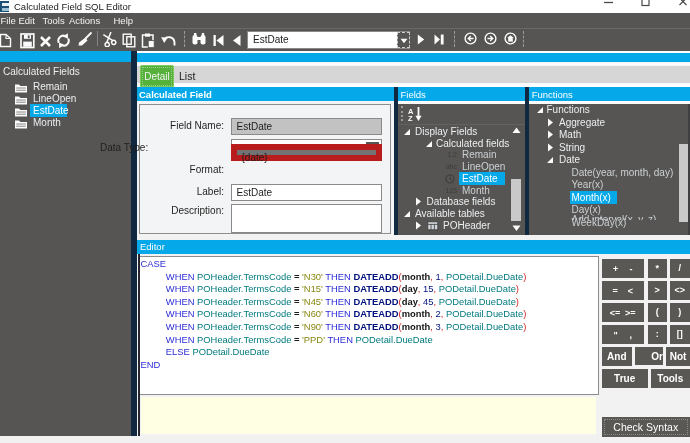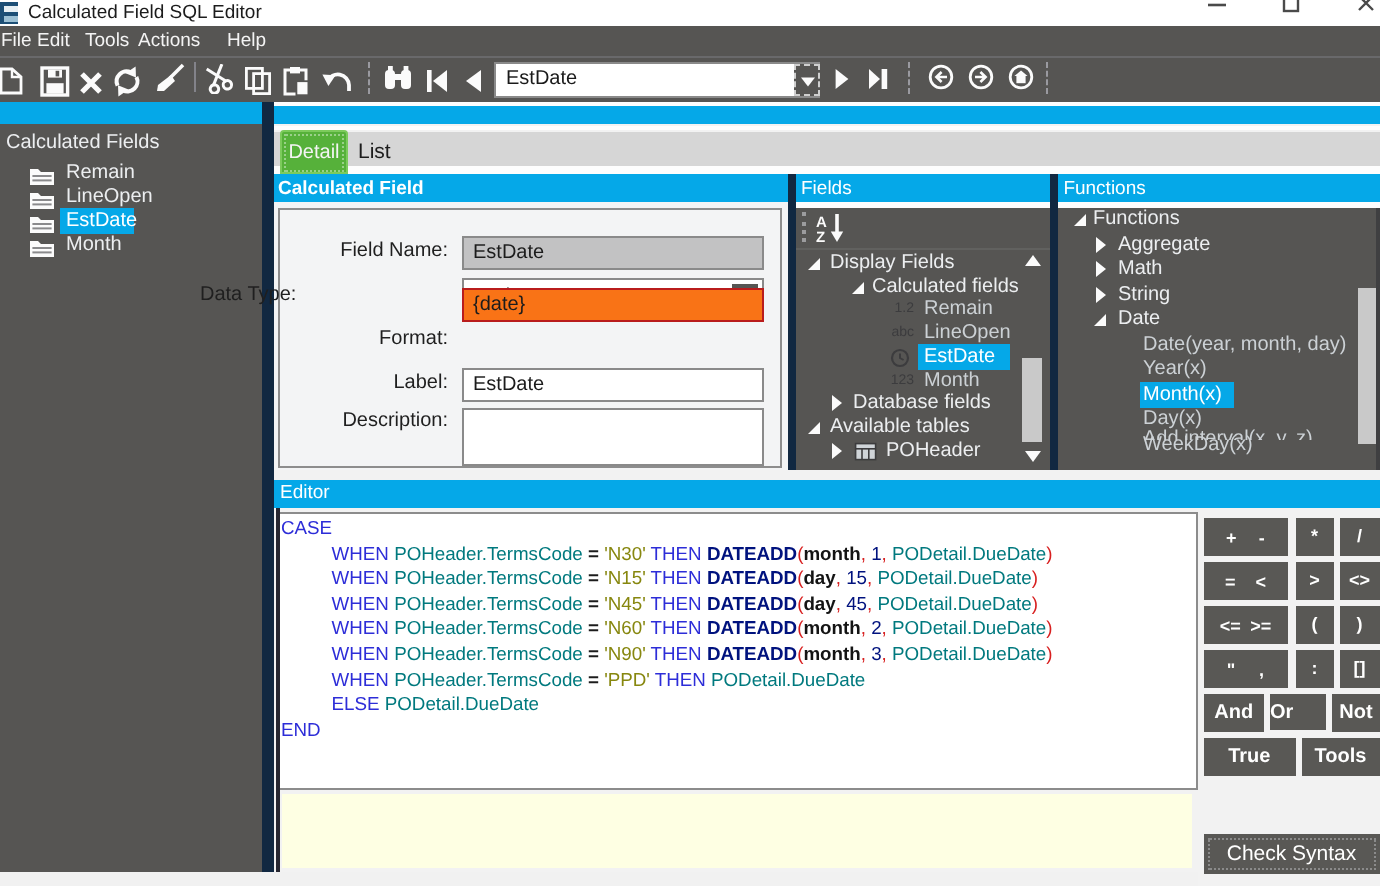--- a/index.html
+++ b/index.html
@@ -163,21 +163,21 @@
 <div class="a" style="left:230.5px;width:151.5px;border:1px solid #8a8a8a;font-size:10px;color:#1c1c1c;top:117.7px;height:17px;line-height:16px;background:#c2c2c3;padding-left:5px">EstDate</div>
 <div class="a" style="left:230.5px;width:151.5px;border:1px solid #8a8a8a;font-size:10px;color:#1c1c1c;top:139.4px;height:17.8px;line-height:17px;background:#fff;padding-left:18px">date</div>
 <svg class="a" style="left:235.5px;top:143.5px" width="10" height="10" viewBox="0 0 10 10">
     <circle cx="5" cy="5" r="4.2" fill="none" stroke="#3a3a3c" stroke-width="1.1"></circle>
     <path d="M5 2.8 V5 L7 6.2" fill="none" stroke="#3a3a3c" stroke-width="1"></path>
   </svg>
 <div class="a" style="left:365px;top:141.4px;width:14.6px;height:13.8px;background:#565553;border:1px solid #fff"></div>
 <svg class="a" style="left:369.5px;top:147px" width="7" height="5" viewBox="0 0 7 5">
     <path d="M0.4 0.6 L6.6 0.6 L3.5 4.4 Z" fill="#fbfbfb"></path>
   </svg>
-<div class="a" style="left:230.5px;width:151.5px;border:1px solid #b91c1c;font-size:10px;color:#1c1c1c;top:144px;height:17px;line-height:16px;background:#f97316;padding-left:5px">{date}</div>
+<div class="a" style="left:230.5px;width:151.5px;border:6px solid #b91c1c;font-size:10px;color:#1c1c1c;top:144px;height:17px;line-height:16px;background:#737373;padding-left:5px">{date}</div>
 <div class="a" style="left:230.5px;width:151.5px;border:1px solid #8a8a8a;font-size:10px;color:#1c1c1c;top:183.5px;height:17px;line-height:16px;background:#fff;padding-left:5px">EstDate</div>
 <div class="a" style="left:230.5px;width:151.5px;border:1px solid #8a8a8a;font-size:10px;color:#1c1c1c;top:203.7px;height:29.2px;background:#fff"></div>
 <div class="a" style="left:393.5px;top:87px;width:4.3px;height:148px;background:#112841"></div>
 <div class="a" style="left:397.8px;top:87px;width:126.9px;height:14.3px;background:#05a8e8"></div>
 <div class="a" style="left:400.5px;top:87px;height:14.3px;line-height:15px;font-size:9.5px;color:#fff">Fields</div>
 <div class="a" style="left:397.8px;top:101.3px;width:126.9px;height:2.7px;background:#fdfdfd"></div>
 <div class="a" style="left:397.8px;top:104px;width:126.9px;height:131px;background:#565553;overflow:hidden"></div>
 <div class="a" style="left:397.8px;top:123.5px;width:126.9px;height:1px;background:#61615f"></div>
 <div class="a" style="left:400.5px;top:106px;width:2px;height:15px;border-left:2px dotted #9c9c9e"></div>
 <svg class="a" style="left:407px;top:105.5px" width="16" height="16" viewBox="0 0 16 16">
@@ -297,21 +297,21 @@
   </div>
 <div class="a" style="left:648px;top:303px;width:18.5px;height:19.2px;background:#595855;color:#fff;font-size:9px;font-weight:bold;text-align:center;line-height:19.2px">(</div>
 <div class="a" style="left:669.5px;top:303px;width:20.5px;height:19.2px;background:#595855;color:#fff;font-size:9px;font-weight:bold;text-align:center;line-height:19.2px">)</div>
 <div class="a" style="left:601.5px;top:325px;width:42.5px;height:19.2px;background:#595855;color:#fff;font-size:9px;font-weight:bold;display:flex;align-items:center;justify-content:space-around;padding:0 6px">
     <span>"</span>
     <span>,</span>
   </div>
 <div class="a" style="left:648px;top:325px;width:18.5px;height:19.2px;background:#595855;color:#fff;font-size:9px;font-weight:bold;text-align:center;line-height:19.2px">:</div>
 <div class="a" style="left:669.5px;top:325px;width:20.5px;height:19.2px;background:#595855;color:#fff;font-size:9px;font-weight:bold;text-align:center;line-height:19.2px">[]</div>
 <div class="a" style="left:601.5px;top:347px;width:30.7px;height:19.2px;background:#595855;color:#fff;font-size:10px;font-weight:bold;text-align:center;line-height:19.2px">And</div>
-<div class="a" style="left:635px;top:347px;width:28px;height:18px;background:#595855;color:#fff;font-size:10px;font-weight:bold;text-align:left;line-height:19.2px">Or</div>
+<div class="a" style="left:635px;top:347px;width:28px;height:18px;background:#595855;color:#fff;font-size:10px;font-weight:bold;text-align:right;line-height:19.2px">Or</div>
 <div class="a" style="left:666px;top:347px;width:24px;height:19.2px;background:#595855;color:#fff;font-size:10px;font-weight:bold;text-align:center;line-height:19.2px">Not</div>
 <div class="a" style="left:601.5px;top:369px;width:46.3px;height:19.2px;background:#595855;color:#fff;font-size:10px;font-weight:bold;text-align:center;line-height:19.2px">True</div>
 <div class="a" style="left:650.5px;top:369px;width:39.5px;height:19.2px;background:#595855;color:#fff;font-size:10px;font-weight:bold;text-align:center;line-height:19.2px">Tools</div>
 <div class="a" style="left:601.5px;top:417px;width:88.5px;height:19.5px;background:#595855"></div>
 <div class="a" style="left:603.5px;top:419px;width:84.5px;height:15.5px;border:1px dotted #8b8b8b"></div>
 <div class="a" style="left:601.5px;top:417px;width:88.5px;height:19.5px;line-height:20px;text-align:center;font-size:10.5px;color:#fff">Check Syntax</div>
 <div class="a" style="left:0;top:436px;width:599px;height:7px;background:#f1f1f1"></div>
 <style>
 .code{position:absolute;left:140.5px;top:258px;font-family:Liberation Sans, sans-serif;font-size:9.4px;line-height:12.6px;white-space:pre;color:#111}
 .ind{display:inline-block;width:25.3px}

